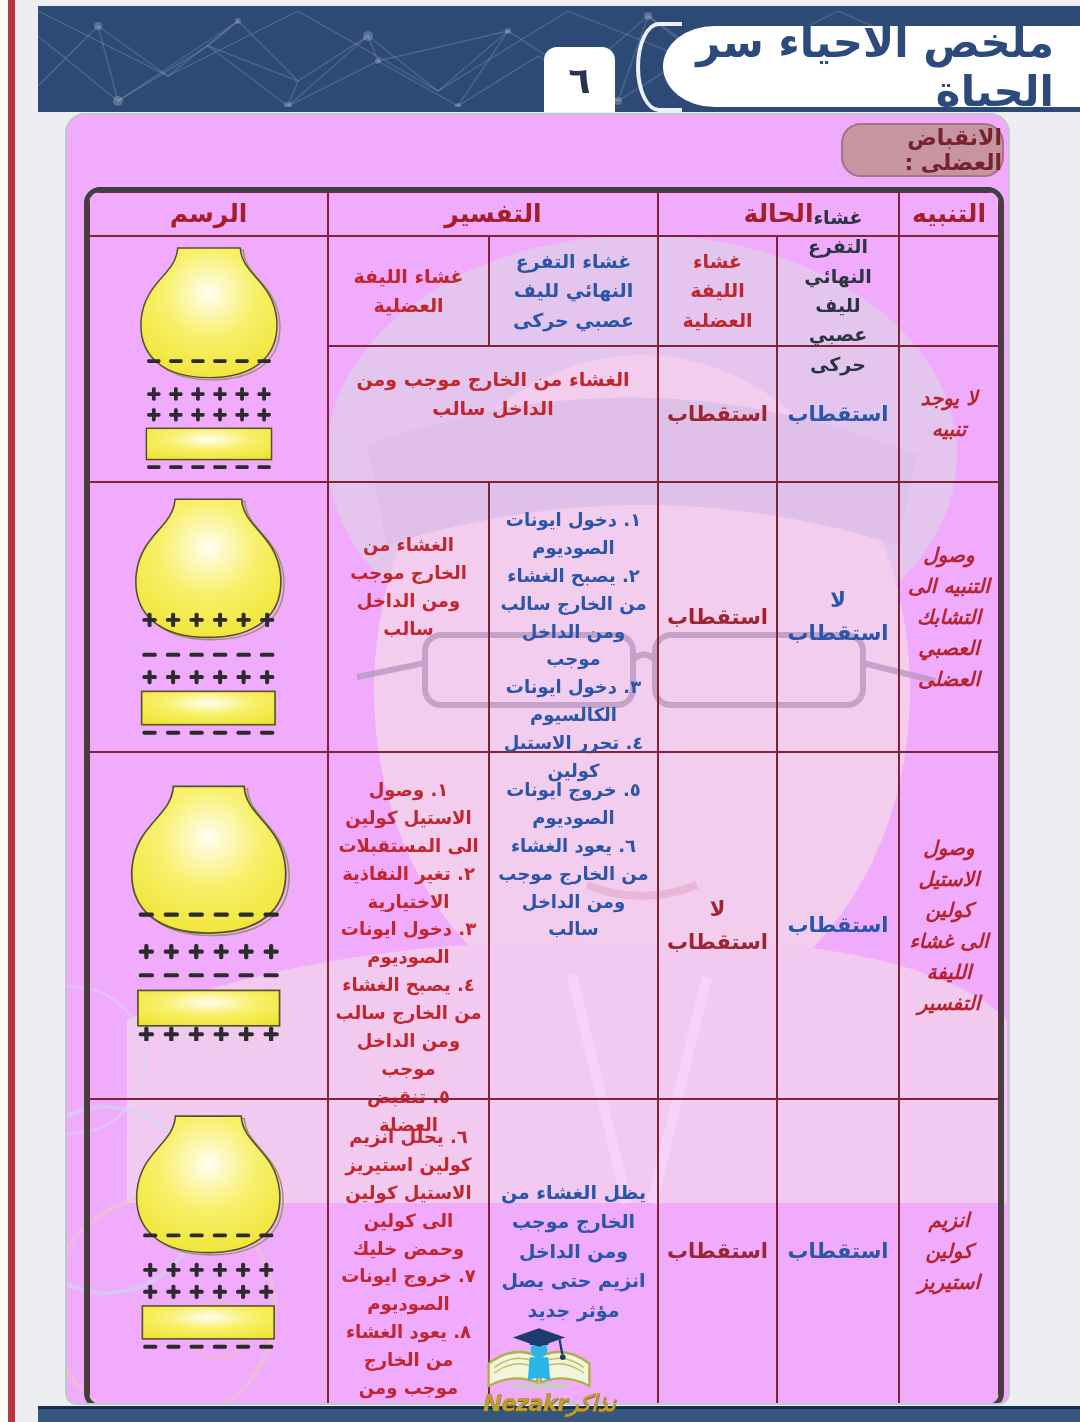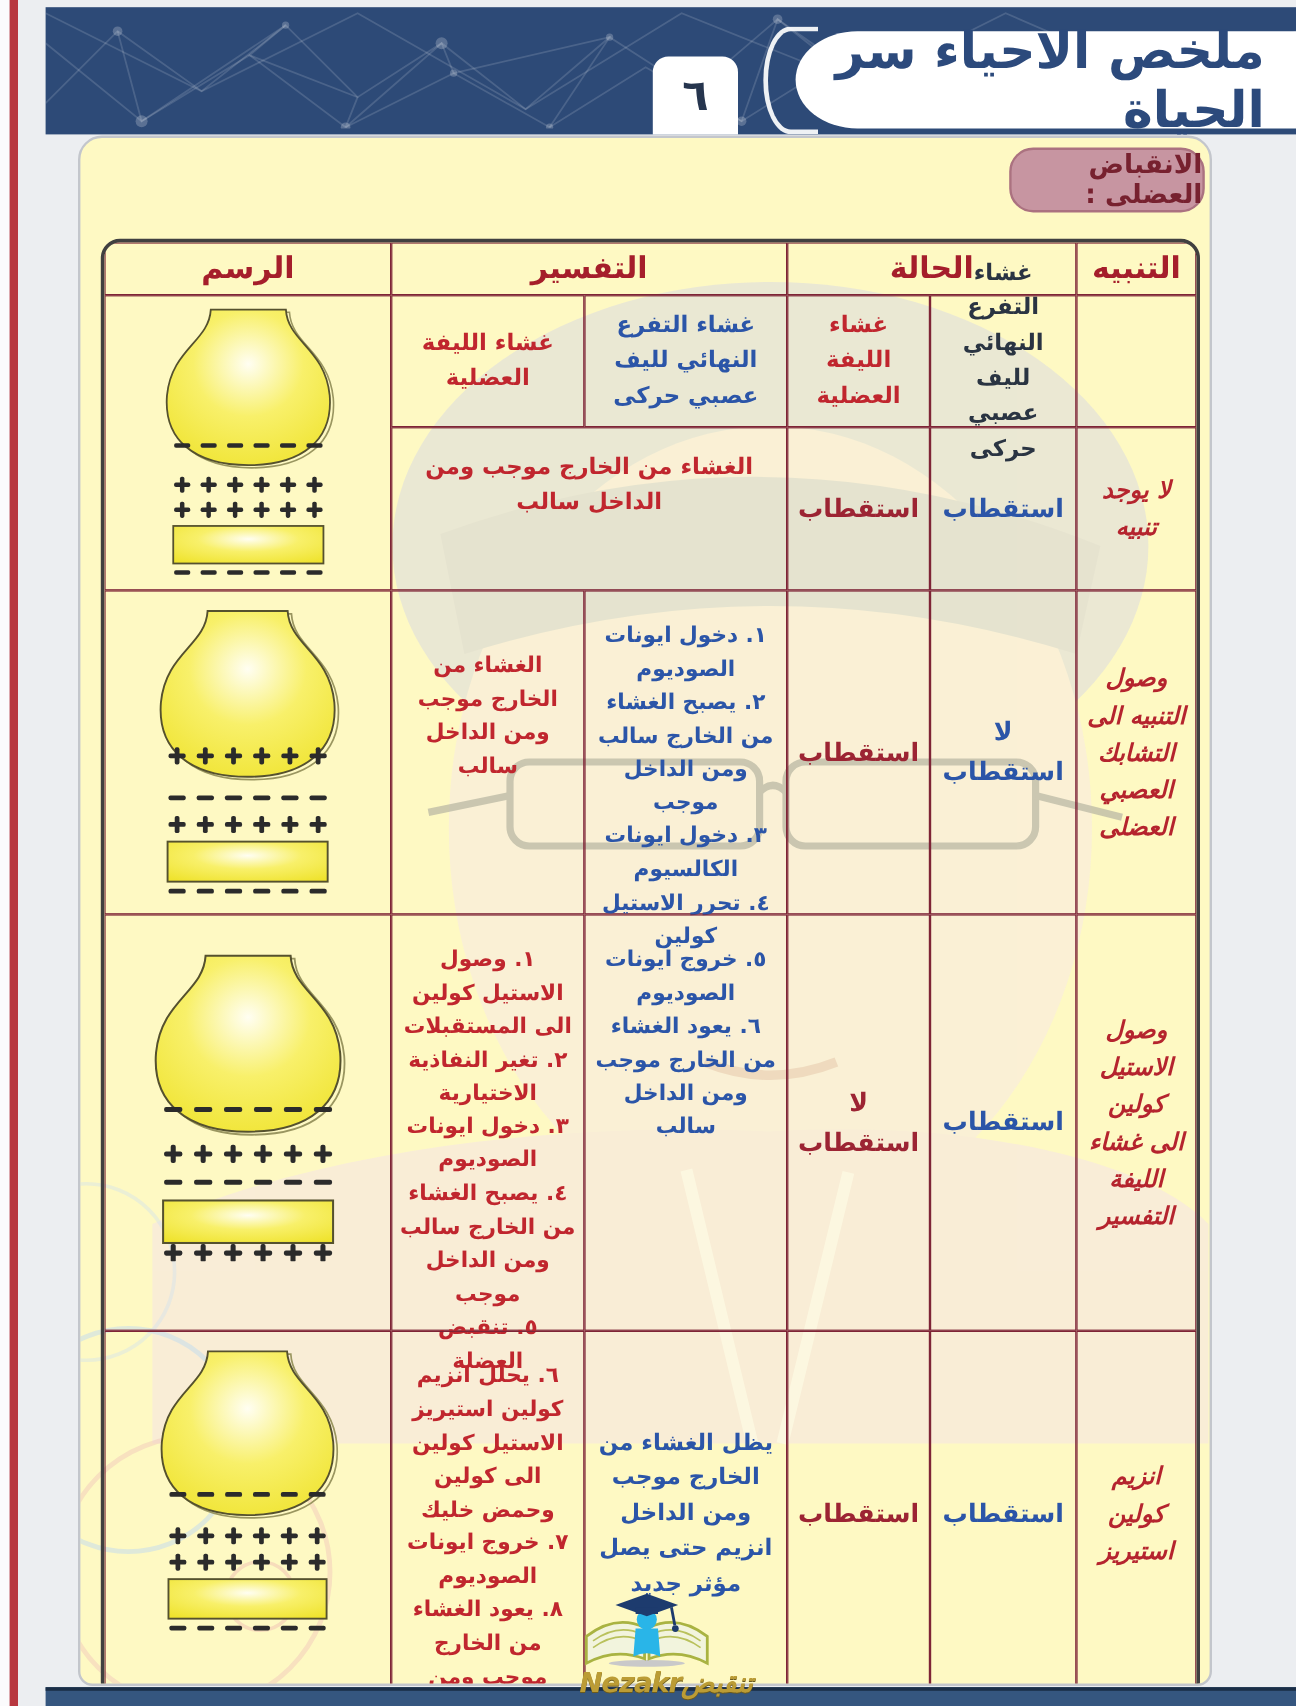--- a/index.html
+++ b/index.html
@@ -37,21 +37,21 @@
     background:#ffffff; border-radius:13px 13px 0 0;
     display:flex; align-items:center; justify-content:center;
     font-size:36px; color:#26354e; font-weight:bold;
   }
   
   .bottom-bar { position:absolute; left:38px; top:1406px; width:1042px; height:16px;
     background:#35567f; border-top:3px solid #1b2e47; }
   
   .page {
     position:absolute; left:65px; top:113px; width:945px; height:1292px;
-    background:#fef9c3; border:2px solid #c3c6cc;
+    background:#f0abfc; border:2px solid #c3c6cc;
     border-radius:20px 20px 12px 12px; overflow:hidden;
   }
   .badge {
     position:absolute; right:4px; top:8px; width:163px; height:54px;
     background:#c795a1; border:2px solid #ab7280; border-radius:20px;
     display:flex; align-items:center; justify-content:center;
     direction:rtl; font-size:22px; font-weight:bold; color:#77212f; z-index:3;
   }
   
   .wm { position:absolute; left:0; top:0; z-index:0; }
@@ -59,23 +59,22 @@
   .d1 { left:-55px; top:990px;  width:190px; height:190px; border:4px solid #c4dcec; opacity:.55;}
   .d2 { left:-20px; top:1080px; width:230px; height:230px; border:4px solid #f2c9bb; opacity:.5;}
   .d3 { left:120px; top:1185px; width:60px;  height:60px;  border:3px solid #f0bfb4; opacity:.5;}
   .d4 { left:-70px; top:870px;  width:150px; height:150px; border:3px solid #cfe2ef; opacity:.4;}
   
   .tbl {
     position:absolute; left:17px; top:72px; z-index:1;
     display:grid;
     grid-template-columns:239px 161px 169px 119px 122px 100px; 
     grid-template-rows:44px 110px 136px 270px 347px 305px;
-    border:3px solid #404040; border-radius:16px; overflow:hidden;
+    border:5px solid #404040; border-radius:16px; overflow:hidden;
     background:transparent;
-    margin-top:12px;
   }
   .c {
     border:1.5px solid #7e2436;
     display:flex; align-items:center; justify-content:center;
     text-align:center; direction:rtl; padding:6px; line-height:1.55;
     font-weight:bold;
   }
   .hd   { color:#a51e2b; font-size:25px; }
   .red  { color:#c0262e; font-size:18px; }
   .blue { color:#2b55a8; font-size:18px; }
@@ -423,16 +422,16 @@
     <path d="M114,40 Q88,20 62,32 L62,60 Q88,50 114,64 Z" fill="#f2f4dd" stroke="#a9b342" stroke-width="2.5"></path>
     <path d="M12,44 Q34,28 56,38 M12,50 Q34,34 56,44" stroke="#b9c15c" stroke-width="1.5" fill="none"></path>
     <path d="M108,44 Q86,28 64,38 M108,50 Q86,34 64,44" stroke="#b9c15c" stroke-width="1.5" fill="none"></path>
     <circle cx="60" cy="25" r="9" fill="#29b5e8"></circle>
     <path d="M48,58 L50,33 L70,33 L72,58 Q60,52 48,58 Z" fill="#29b5e8"></path>
     <path d="M60,2 L88,12 L60,22 L32,12 Z" fill="#1d3b6e"></path>
     <rect x="50" y="14" width="20" height="6" fill="#1d3b6e"></rect>
     <path d="M82,14 L85,30" stroke="#1d3b6e" stroke-width="2.5" fill="none"></path>
     <circle cx="85.5" cy="33" r="3" fill="#1d3b6e"></circle>
   </svg>
-  <div class="logo-word"><span>Nezakr</span><span dir="rtl">تنقبض</span></div>
+  <div class="logo-word"><span>Nezakr</span><span dir="rtl">نذاكر</span></div>
 </div>
 
 <div class="bottom-bar"></div>
 
 </body></html>

